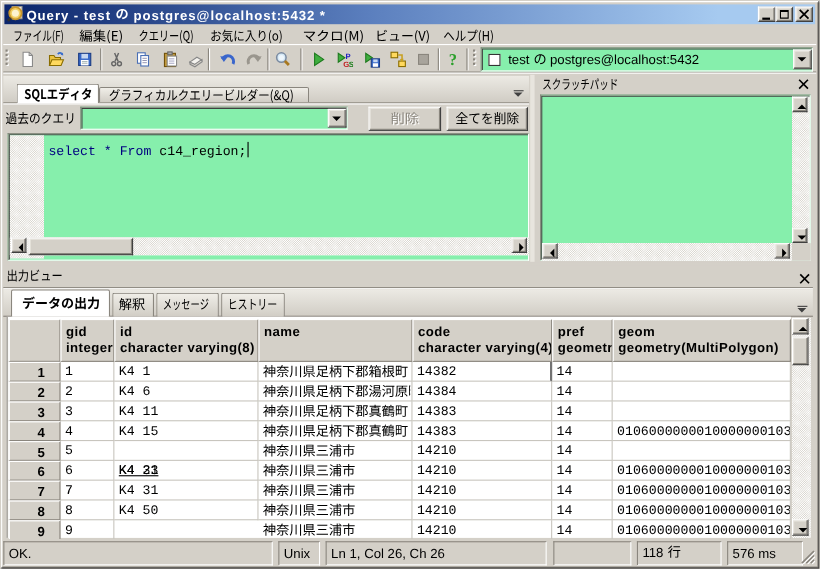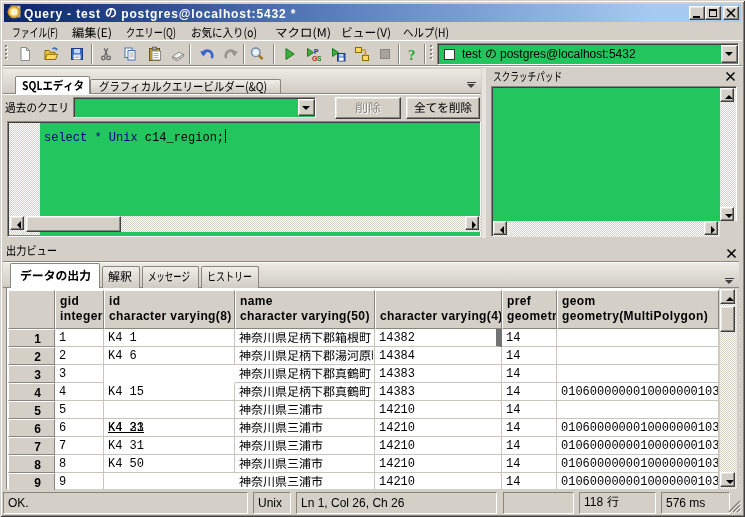--- a/index.html
+++ b/index.html
@@ -1,20 +1,20 @@
 <!DOCTYPE html>
 <html><head><meta charset="utf-8"><style>
 *{margin:0;padding:0;box-sizing:border-box}
 html,body{width:745px;height:517px;overflow:hidden}
 body{font-family:"Liberation Sans",sans-serif;background:#d4d0c8;position:relative;font-size:12px;color:#000}
 div{position:absolute}
 svg.jt{position:absolute;overflow:visible}
 .btn{background:#d4d0c8;border:1px solid;border-color:#fff #404040 #404040 #fff;box-shadow:inset -1px -1px 0 #8a867e,inset 1px 1px 0 #e8e5de}
 .gc{background:#d4d0c8;border:1px solid;border-color:#fff #8a867e #8a867e #fff}
-.well{background:#22c55e;border:1px solid;border-color:#8a867e #fff #fff #8a867e;box-shadow:inset 1px 1px 0 #404040}
+.well{background:#86efac;border:1px solid;border-color:#8a867e #fff #fff #8a867e;box-shadow:inset 1px 1px 0 #404040}
 .dither{background-image:linear-gradient(45deg,#d4d0c8 25%,transparent 25%,transparent 75%,#d4d0c8 75%),linear-gradient(45deg,#d4d0c8 25%,#fff 25%,#fff 75%,#d4d0c8 75%);background-size:2px 2px;background-position:0 0,1px 1px}
 .mono{font-family:"Liberation Mono",monospace;font-size:12px;white-space:pre}
 </style></head><body>
 <svg width="0" height="0" style="position:absolute">
     <defs>
       <path id="g306eb" d="M446 617C435 534 416 449 393 375C352 240 313 177 271 177C232 177 192 226 192 327C192 437 281 583 446 617ZM582 620C717 597 792 494 792 356C792 210 692 118 564 88C537 82 509 76 471 72L546 -47C798 -8 927 141 927 352C927 570 771 742 523 742C264 742 64 545 64 314C64 145 156 23 267 23C376 23 462 147 522 349C551 443 568 535 582 620Z"></path>
       <path id="g30d5r" d="M861 665 800 704C781 699 762 699 747 699C701 699 302 699 245 699C212 699 173 702 145 705V617C171 618 205 620 245 620C302 620 698 620 756 620C742 524 696 385 625 294C541 187 429 102 235 53L303 -22C487 36 606 129 697 246C776 349 824 510 846 615C850 634 854 651 861 665Z"></path>
       <path id="g30a1r" d="M865 505 820 547C807 544 780 542 765 542C717 542 310 542 271 542C241 542 205 545 177 549V466C208 468 241 470 271 470C310 470 693 469 749 469C720 420 648 332 577 289L642 244C732 306 816 431 845 478C850 486 859 498 865 505ZM529 402H442C445 382 448 362 448 342C448 212 429 102 294 11C271 -5 247 -15 225 -23L296 -79C507 38 527 189 529 402Z"></path>
       <path id="g30a4r" d="M86 361 126 283C265 326 402 386 507 446V76C507 38 504 -12 501 -31H599C595 -11 593 38 593 76V498C695 566 787 642 863 721L796 783C727 700 627 613 523 548C412 478 259 408 86 361Z"></path>
       <path id="g30ebr" d="M524 21 577 -23C584 -17 595 -9 611 0C727 57 866 160 952 277L905 345C828 232 705 141 613 99C613 130 613 613 613 676C613 714 616 742 617 750H525C526 742 530 714 530 676C530 613 530 123 530 77C530 57 528 37 524 21ZM66 26 141 -24C225 45 289 143 319 250C346 350 350 564 350 675C350 705 354 735 355 747H263C267 726 270 704 270 674C270 563 269 363 240 272C210 175 150 86 66 26Z"></path>
@@ -385,21 +385,21 @@
         <use href="#g5168r" x="0"></use>
         <use href="#g3066r" x="1000"></use>
         <use href="#g3092r" x="2000"></use>
         <use href="#g524ar" x="3000"></use>
         <use href="#g9664r" x="4000"></use>
       </g>
     </svg>
   </div>
 <div class="well" style="left:7px;top:121px;width:474px;height:116px;">
     <div class="dither" style="left:1px;top:1px;width:31px;height:112px;"></div>
-    <div class="mono" style="left:36px;top:9px;width:420px;height:14px;"><span style="color:#000080">select * Unix</span> c14_region;</div>
+    <div class="mono" style="left:36px;top:9px;width:420px;height:14px;"><span style="color:#000080">select * From</span> c14_region;</div>
     <div style="left:217px;top:7px;width:1px;height:14px;background:#000;"></div>
     <div style="left:1px;top:94px;width:472px;height:16px;background:#fff;">
       <div class="dither" style="left:0px;top:0px;width:472px;height:16px;"></div>
       <div class="btn" style="left:1px;top:0px;width:14px;height:14px;">
         <div style="left:6.0px;top:4.0px;width:0px;height:0px;border-top:4px solid transparent;border-bottom:4px solid transparent;border-right:4px solid #000;"></div>
       </div>
       <div class="btn" style="left:17px;top:0px;width:95px;height:16px;"></div>
       <div class="btn" style="left:456px;top:0px;width:14px;height:14px;">
         <div style="left:6.0px;top:4.0px;width:0px;height:0px;border-top:4px solid transparent;border-bottom:4px solid transparent;border-left:4px solid #000;"></div>
       </div>
@@ -504,43 +504,43 @@
     <div class="gc" style="left:55px;top:2px;width:49px;height:39px;">
       <div style="left:4px;top:3px;width:43px;height:16px;font-weight:bold;white-space:nowrap;overflow:hidden;letter-spacing:0.4px;">gid</div>
       <div style="left:4px;top:18px;width:43px;height:16px;font-weight:bold;white-space:nowrap;overflow:hidden;letter-spacing:0.4px;">integer</div>
     </div>
     <div class="gc" style="left:104px;top:2px;width:131px;height:39px;">
       <div style="left:4px;top:3px;width:125px;height:16px;font-weight:bold;white-space:nowrap;overflow:hidden;letter-spacing:0.4px;">id</div>
       <div style="left:4px;top:18px;width:125px;height:16px;font-weight:bold;white-space:nowrap;overflow:hidden;letter-spacing:0.4px;">character varying(8)</div>
     </div>
     <div class="gc" style="left:235px;top:2px;width:140px;height:39px;">
       <div style="left:4px;top:3px;width:134px;height:16px;font-weight:bold;white-space:nowrap;overflow:hidden;letter-spacing:0.4px;">name</div>
-      <div style="left:4px;top:18px;width:134px;height:16px;font-weight:bold;white-space:nowrap;overflow:hidden;letter-spacing:0.4px;">character varying(50)</div>
     </div>
     <div class="gc" style="left:375px;top:2px;width:127px;height:39px;">
+      <div style="left:4px;top:3px;width:121px;height:16px;font-weight:bold;white-space:nowrap;overflow:hidden;letter-spacing:0.4px;">code</div>
       <div style="left:4px;top:18px;width:121px;height:16px;font-weight:bold;white-space:nowrap;overflow:hidden;letter-spacing:0.4px;">character varying(4)</div>
     </div>
     <div class="gc" style="left:502px;top:2px;width:55px;height:39px;">
       <div style="left:4px;top:3px;width:49px;height:16px;font-weight:bold;white-space:nowrap;overflow:hidden;letter-spacing:0.4px;">pref</div>
       <div style="left:4px;top:18px;width:49px;height:16px;font-weight:bold;white-space:nowrap;overflow:hidden;letter-spacing:0.4px;">geometry</div>
     </div>
     <div class="gc" style="left:557px;top:2px;width:162px;height:39px;">
       <div style="left:4px;top:3px;width:156px;height:16px;font-weight:bold;white-space:nowrap;overflow:hidden;letter-spacing:0.4px;">geom</div>
       <div style="left:4px;top:18px;width:156px;height:16px;font-weight:bold;white-space:nowrap;overflow:hidden;letter-spacing:0.4px;">geometry(MultiPolygon)</div>
     </div>
     <div class="gc" style="left:8px;top:41px;width:47px;height:18px;">
       <div style="left:6px;top:2px;width:45px;height:14px;text-align:center;font-weight:bold;">1</div>
     </div>
     <div style="left:55px;top:41px;width:49px;height:18px;border-right:1px solid #c8c5be;border-bottom:1px solid #c8c5be;">
       <div class="mono" style="left:4px;top:2px;width:43px;height:14px;">1</div>
     </div>
     <div style="left:104px;top:41px;width:131px;height:18px;border-right:1px solid #c8c5be;border-bottom:1px solid #c8c5be;">
       <div class="mono" style="left:4px;top:2px;width:125px;height:14px;">K4 1</div>
     </div>
-    <div style="left:375px;top:41px;width:127px;height:18px;border-right:6px solid #737373;border-bottom:1px solid #c8c5be;">
+    <div style="left:375px;top:41px;width:127px;height:18px;border-right:2px solid #737373;border-bottom:1px solid #c8c5be;">
       <div class="mono" style="left:4px;top:2px;width:121px;height:14px;">14382</div>
     </div>
     <div style="left:502px;top:41px;width:55px;height:18px;border-right:1px solid #c8c5be;border-bottom:1px solid #c8c5be;">
       <div class="mono" style="left:4px;top:2px;width:49px;height:14px;">14</div>
     </div>
     <div style="left:235px;top:41px;width:140px;height:18px;border-right:1px solid #c8c5be;border-bottom:1px solid #c8c5be;overflow:hidden;">
       <div style="left:4px;top:2px;width:134px;height:15px;overflow:hidden;">
         <svg class="jt " style="" width="132.0" height="14" viewBox="0 0 132.0 14">
           <g fill="#000" transform="translate(0,11) scale(0.01200,-0.01200)">
             <use href="#g795er" x="0"></use>
@@ -598,20 +598,23 @@
     </div>
     <div style="left:557px;top:59px;width:162px;height:18px;border-right:1px solid #c8c5be;border-bottom:1px solid #c8c5be;overflow:hidden;">
       <div class="mono" style="left:4px;top:2px;width:156px;height:14px;"></div>
     </div>
     <div class="gc" style="left:8px;top:77px;width:47px;height:18px;">
       <div style="left:6px;top:2px;width:45px;height:14px;text-align:center;font-weight:bold;">3</div>
     </div>
     <div style="left:55px;top:77px;width:49px;height:18px;border-right:1px solid #c8c5be;border-bottom:1px solid #c8c5be;">
       <div class="mono" style="left:4px;top:2px;width:43px;height:14px;">3</div>
     </div>
+    <div style="left:104px;top:77px;width:131px;height:18px;border-right:1px solid #c8c5be;border-bottom:1px solid #c8c5be;">
+      <div class="mono" style="left:4px;top:2px;width:125px;height:14px;">K4 11</div>
+    </div>
     <div style="left:375px;top:77px;width:127px;height:18px;border-right:1px solid #c8c5be;border-bottom:1px solid #c8c5be;">
       <div class="mono" style="left:4px;top:2px;width:121px;height:14px;">14383</div>
     </div>
     <div style="left:502px;top:77px;width:55px;height:18px;border-right:1px solid #c8c5be;border-bottom:1px solid #c8c5be;">
       <div class="mono" style="left:4px;top:2px;width:49px;height:14px;">14</div>
     </div>
     <div style="left:235px;top:77px;width:140px;height:18px;border-right:1px solid #c8c5be;border-bottom:1px solid #c8c5be;overflow:hidden;">
       <div style="left:4px;top:2px;width:134px;height:15px;overflow:hidden;">
         <svg class="jt " style="" width="132.0" height="14" viewBox="0 0 132.0 14">
           <g fill="#000" transform="translate(0,11) scale(0.01200,-0.01200)">

